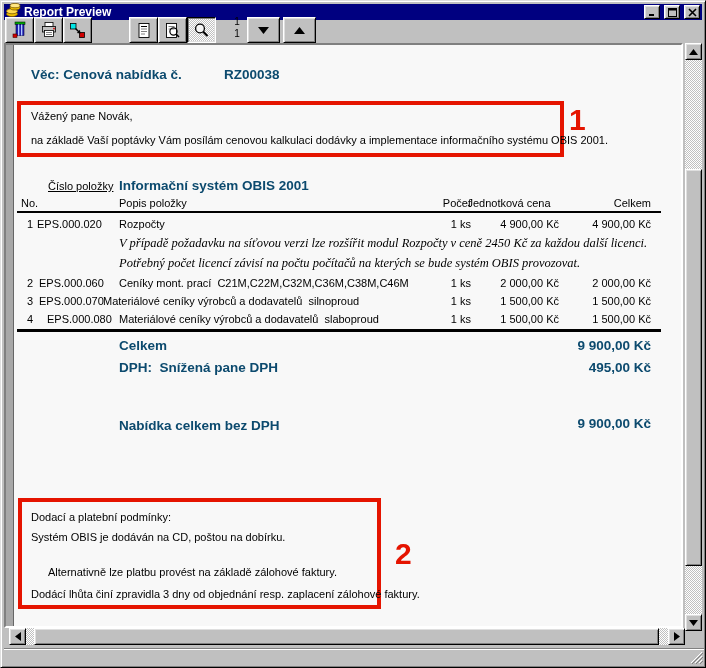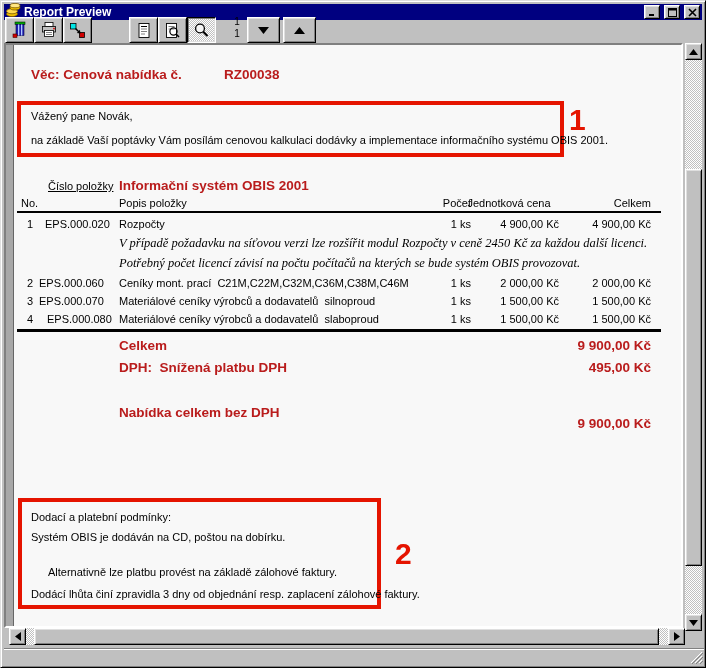--- a/index.html
+++ b/index.html
@@ -47,21 +47,21 @@
     background:#a8a8a8;
     border:2px solid; border-color:#808080 #fff #fff #808080;
   }
   .page {
     position:absolute; left:7px; top:0; right:0; bottom:0; background:#f8f8f8;
     border-left:1px solid #666;
   }
   
   .content { position:absolute; left:0; top:0; width:706px; height:668px; pointer-events:none; z-index:5; }
   .t { position:absolute; font-size:11px; color:#000; white-space:pre;text-align:right; }
-  .b { position:absolute; font-size:13.5px; font-weight:bold; color:#b91c1c; white-space:pre; }
+  .b { position:absolute; font-size:13.5px; font-weight:bold; color:#0c4a6e; white-space:pre; }
   .r { text-align:right; }
   .it { position:absolute; font-size:12.5px; font-style:italic; font-family:"Liberation Serif","DejaVu Serif",serif; color:#000; white-space:pre; }
   .rule { position:absolute; background:#000; }
   .red-box { position:absolute; border:4px solid #e51400; }
   .ann { position:absolute; color:#e51400; font-size:30px; font-weight:bold; font-family:"Liberation Sans",sans-serif; }
   
   .checker {
     background-color:#fff;
     background-image:
       linear-gradient(45deg,#c0c0c0 25%,transparent 25%,transparent 75%,#c0c0c0 75%),
@@ -208,57 +208,57 @@
 
     <div class="t" style="left:20px; top:196px;">No.</div>
     <div class="t" style="left:47px; top:179px;text-decoration:underline;">Číslo položky</div>
     <div class="t" style="left:118px; top:196px;">Popis položky</div>
     <div class="t r" style="left:410px; top:196px; width:60px;">Počet</div>
     <div class="t r" style="left:458px; top:196px; width:100px;text-align:center;">Jednotková cena</div>
     <div class="t r" style="left:550px; top:196px; width:100px;">Celkem</div>
     <div class="rule" style="left:16px; top:210px; width:644px; height:2px;"></div>
 
     <div class="t r" style="left:16px; top:217px; width:16px;">1</div>
-    <div class="t" style="left:44px; top:217px;">EPS.000.020</div>
+    <div class="t" style="left:28px; top:217px;padding-left:8px;">EPS.000.020</div>
     <div class="t" style="left:118px; top:217px;">Rozpočty</div>
     <div class="t r" style="left:410px; top:217px; width:60px;">1 ks</div>
     <div class="t r" style="left:458px; top:217px; width:100px;">4 900,00 Kč</div>
     <div class="t r" style="left:550px; top:217px; width:100px;">4 900,00 Kč</div>
 
     <div class="it" style="left:118px; top:235px;">V případě požadavku na síťovou verzi lze rozšířit modul Rozpočty v ceně 2450 Kč za každou další licenci.</div>
     <div class="it" style="left:118px; top:255px;">Potřebný počet licencí závisí na počtu počítačů na kterých se bude systém OBIS provozovat.</div>
 
     <div class="t r" style="left:16px; top:276px; width:16px;">2</div>
     <div class="t" style="left:38px; top:276px;">EPS.000.060</div>
     <div class="t" style="left:118px; top:276px;">Ceníky mont. prací  C21M,C22M,C32M,C36M,C38M,C46M</div>
     <div class="t r" style="left:410px; top:276px; width:60px;">1 ks</div>
     <div class="t r" style="left:458px; top:276px; width:100px;">2 000,00 Kč</div>
     <div class="t r" style="left:550px; top:276px; width:100px;">2 000,00 Kč</div>
 
     <div class="t r" style="left:16px; top:294px; width:16px;">3</div>
     <div class="t" style="left:38px; top:294px;">EPS.000.070</div>
-    <div class="t" style="left:118px; top:294px;">Materiálové ceníky výrobců a dodavatelů  silnoproud</div>
+    <div class="t" style="left:102px; top:294px;">Materiálové ceníky výrobců a dodavatelů  silnoproud</div>
     <div class="t r" style="left:410px; top:294px; width:60px;">1 ks</div>
     <div class="t r" style="left:458px; top:294px; width:100px;">1 500,00 Kč</div>
     <div class="t r" style="left:550px; top:294px; width:100px;">1 500,00 Kč</div>
 
     <div class="t r" style="left:16px; top:312px; width:16px;">4</div>
     <div class="t" style="left:38px; top:312px;margin-left:8px;">EPS.000.080</div>
     <div class="t" style="left:118px; top:312px;">Materiálové ceníky výrobců a dodavatelů  slaboproud</div>
     <div class="t r" style="left:410px; top:312px; width:60px;">1 ks</div>
     <div class="t r" style="left:458px; top:312px; width:100px;">1 500,00 Kč</div>
     <div class="t r" style="left:550px; top:312px; width:100px;">1 500,00 Kč</div>
 
     <div class="rule" style="left:16px; top:328px; width:644px; height:3px;"></div>
 
     <div class="b" style="left:118px; top:337px;">Celkem</div>
     <div class="b r" style="left:500px; top:337px; width:150px;">9 900,00 Kč</div>
-    <div class="b" style="left:118px; top:359px;">DPH:  Snížená platbu DPH</div>
+    <div class="b" style="left:118px; top:359px;">DPH:  Snížená pane DPH</div>
     <div class="b r" style="left:500px; top:359px; width:150px;">495,00 Kč</div>
-    <div class="b" style="left:118px; top:404px;">Nabídka celkem bez DPH</div>
+    <div class="b" style="left:118px; top:417px;">Nabídka celkem bez DPH</div>
     <div class="b r" style="left:500px; top:415px; width:150px;">9 900,00 Kč</div>
 
     <div class="red-box" style="left:17px; top:497px; width:363px; height:111px;"></div>
     <div class="t" style="left:30px; top:510px;">Dodací a platební podmínky:</div>
     <div class="t" style="left:30px; top:530px;">Systém OBIS je dodáván na CD, poštou na dobírku.</div>
     <div class="t" style="left:47px; top:565px;">Alternativně lze platbu provést na základě zálohové faktury.</div>
     <div class="t" style="left:30px; top:587px;">Dodácí lhůta činí zpravidla 3 dny od objednání resp. zaplacení zálohové faktury.</div>
     <div class="ann" style="left:394px; top:536px;">2</div>
   </div>
 

